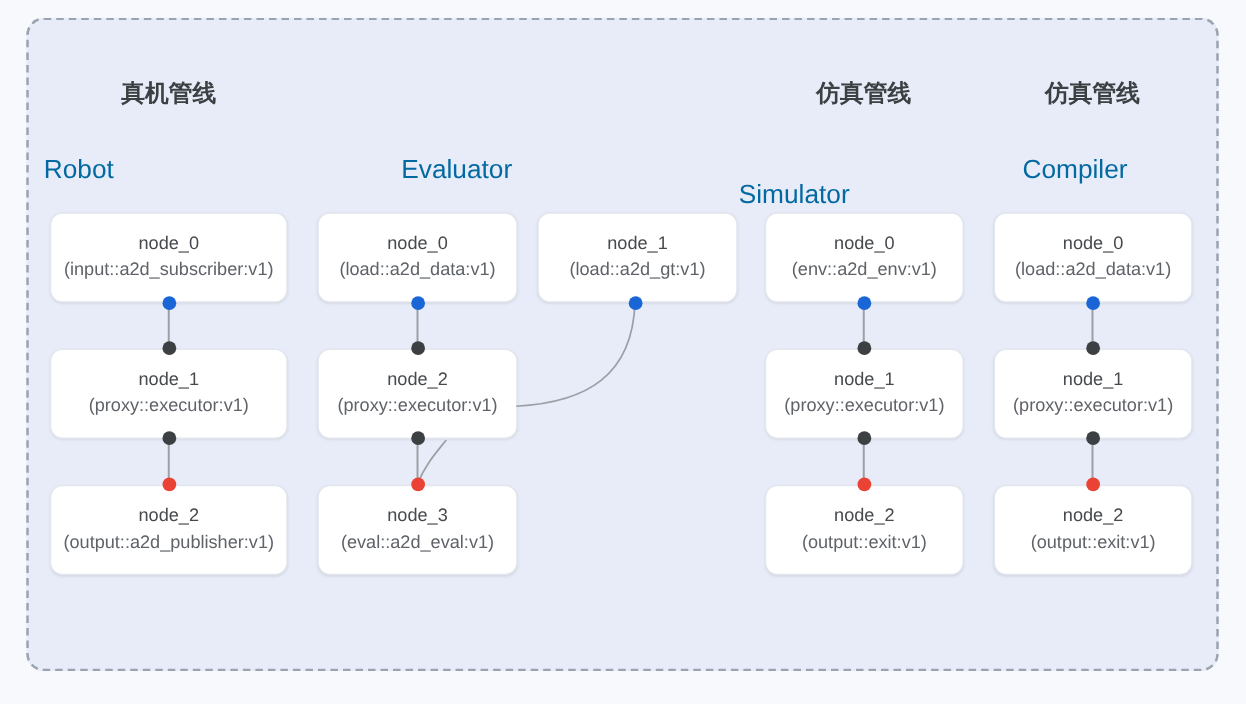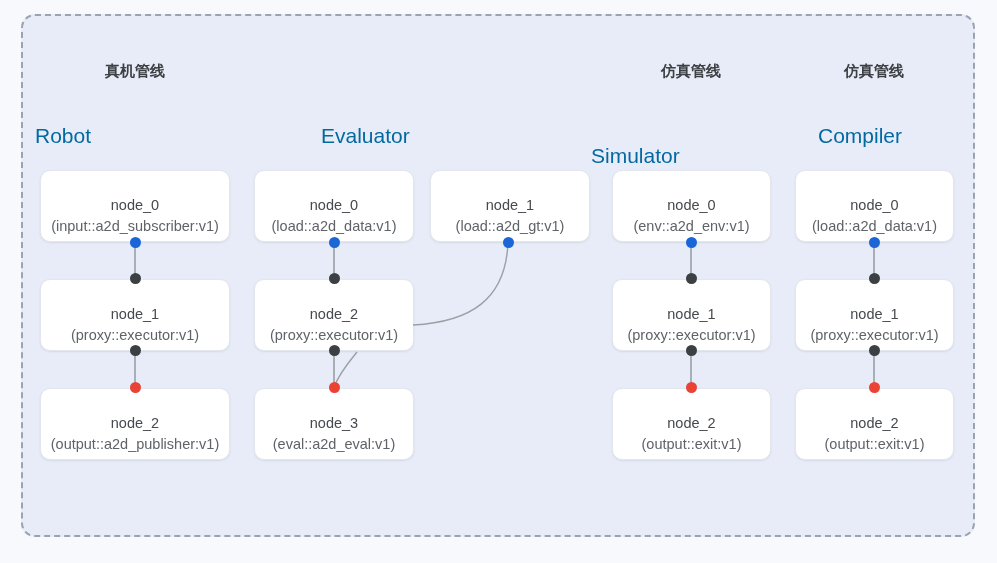--- a/index.html
+++ b/index.html
@@ -25,21 +25,21 @@
     width: 954px;
     height: 523px;
     box-sizing: border-box;
     border: 2px dashed #9aa3b0;
     border-radius: 14px;
     background: #e7ecf8;
   }
   .col-title-cn {
     position: absolute;
     top: 62px;
-    font-size: 15px;
+    font-size: 19px;
     font-weight: bold;
     color: #3c4043;
     text-align: center;
     white-space: nowrap;
   }
   .col-title-en {
     position: absolute;
     top: 124px;
     font-size: 21px;
     font-weight: normal;
@@ -51,21 +51,21 @@
   .node-box {
     position: absolute;
     box-sizing: border-box;
     background: #ffffff;
     border: 1px solid #e3e6ec;
     border-radius: 10px;
     box-shadow: 0 1px 2px rgba(60,64,67,0.10);
     display: flex;
     flex-direction: column;
     align-items: center;
-    justify-content: flex-end;
+    justify-content: center;
     text-align: center;
     padding: 4px 6px;
   }
   .node-id {
     font-size: 14.5px;
     color: #46494d;
     line-height: 21px;
     white-space: nowrap;
   }
   .node-type {

